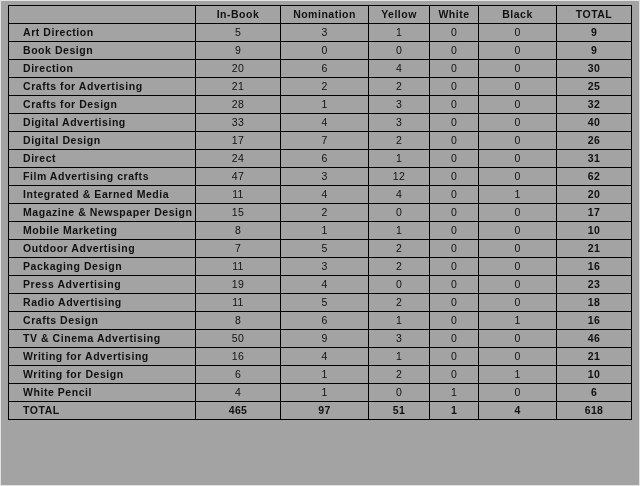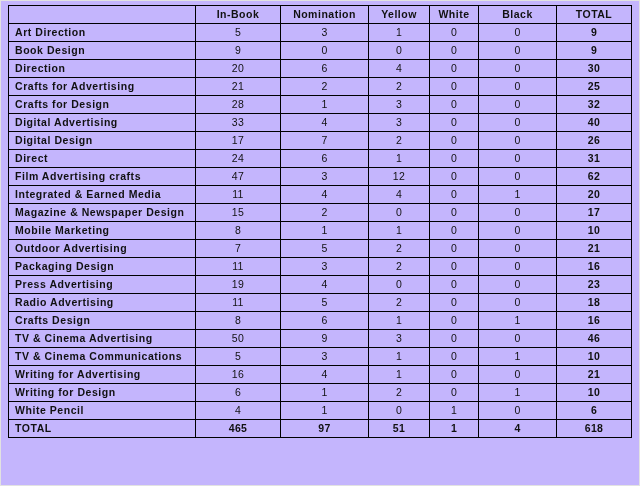--- a/index.html
+++ b/index.html
@@ -11,21 +11,21 @@
     width: 640px;
     height: 486px;
     overflow: hidden;
     font-family: "Liberation Sans", sans-serif;
     -webkit-font-smoothing: none;
   }
   #page {
     position: relative;
     width: 640px;
     height: 486px;
-    background: #c4b5fd;
+    background: #a3a3a3;
     box-sizing: border-box;
   }
   #page-frame {
     position: absolute;
     left: 0; top: 0;
     width: 640px;
     height: 486px;
     border: 1px solid #e2e2e2;
     box-sizing: border-box;
     pointer-events: none;
@@ -50,21 +50,21 @@
     font-weight: bold;
     color: #111111;
     letter-spacing: 0.55px;
     line-height: 17px;
     box-sizing: border-box;
     overflow: hidden;
     white-space: nowrap;
   }
   table.stats .lbl {
     text-align: left;
-    padding-left: 6px;
+    padding-left: 14px;
     font-weight: bold;
   }
   table.stats .num {
     text-align: center;
     font-weight: normal;
     letter-spacing: 0.3px;
   }
   table.stats .num.total-col {
     font-weight: bold;
   }
@@ -274,29 +274,20 @@
           <tr>
             <td class="lbl">TV &amp; Cinema Advertising</td>
             <td class="num">50</td>
             <td class="num">9</td>
             <td class="num">3</td>
             <td class="num">0</td>
             <td class="num">0</td>
             <td class="num total-col">46</td>
           </tr>
           <tr>
-            <td class="lbl">TV &amp; Cinema Communications</td>
-            <td class="num">5</td>
-            <td class="num">3</td>
-            <td class="num">1</td>
-            <td class="num">0</td>
-            <td class="num">1</td>
-            <td class="num total-col">10</td>
-          </tr>
-          <tr>
             <td class="lbl">Writing for Advertising</td>
             <td class="num">16</td>
             <td class="num">4</td>
             <td class="num">1</td>
             <td class="num">0</td>
             <td class="num">0</td>
             <td class="num total-col">21</td>
           </tr>
           <tr>
             <td class="lbl">Writing for Design</td>

